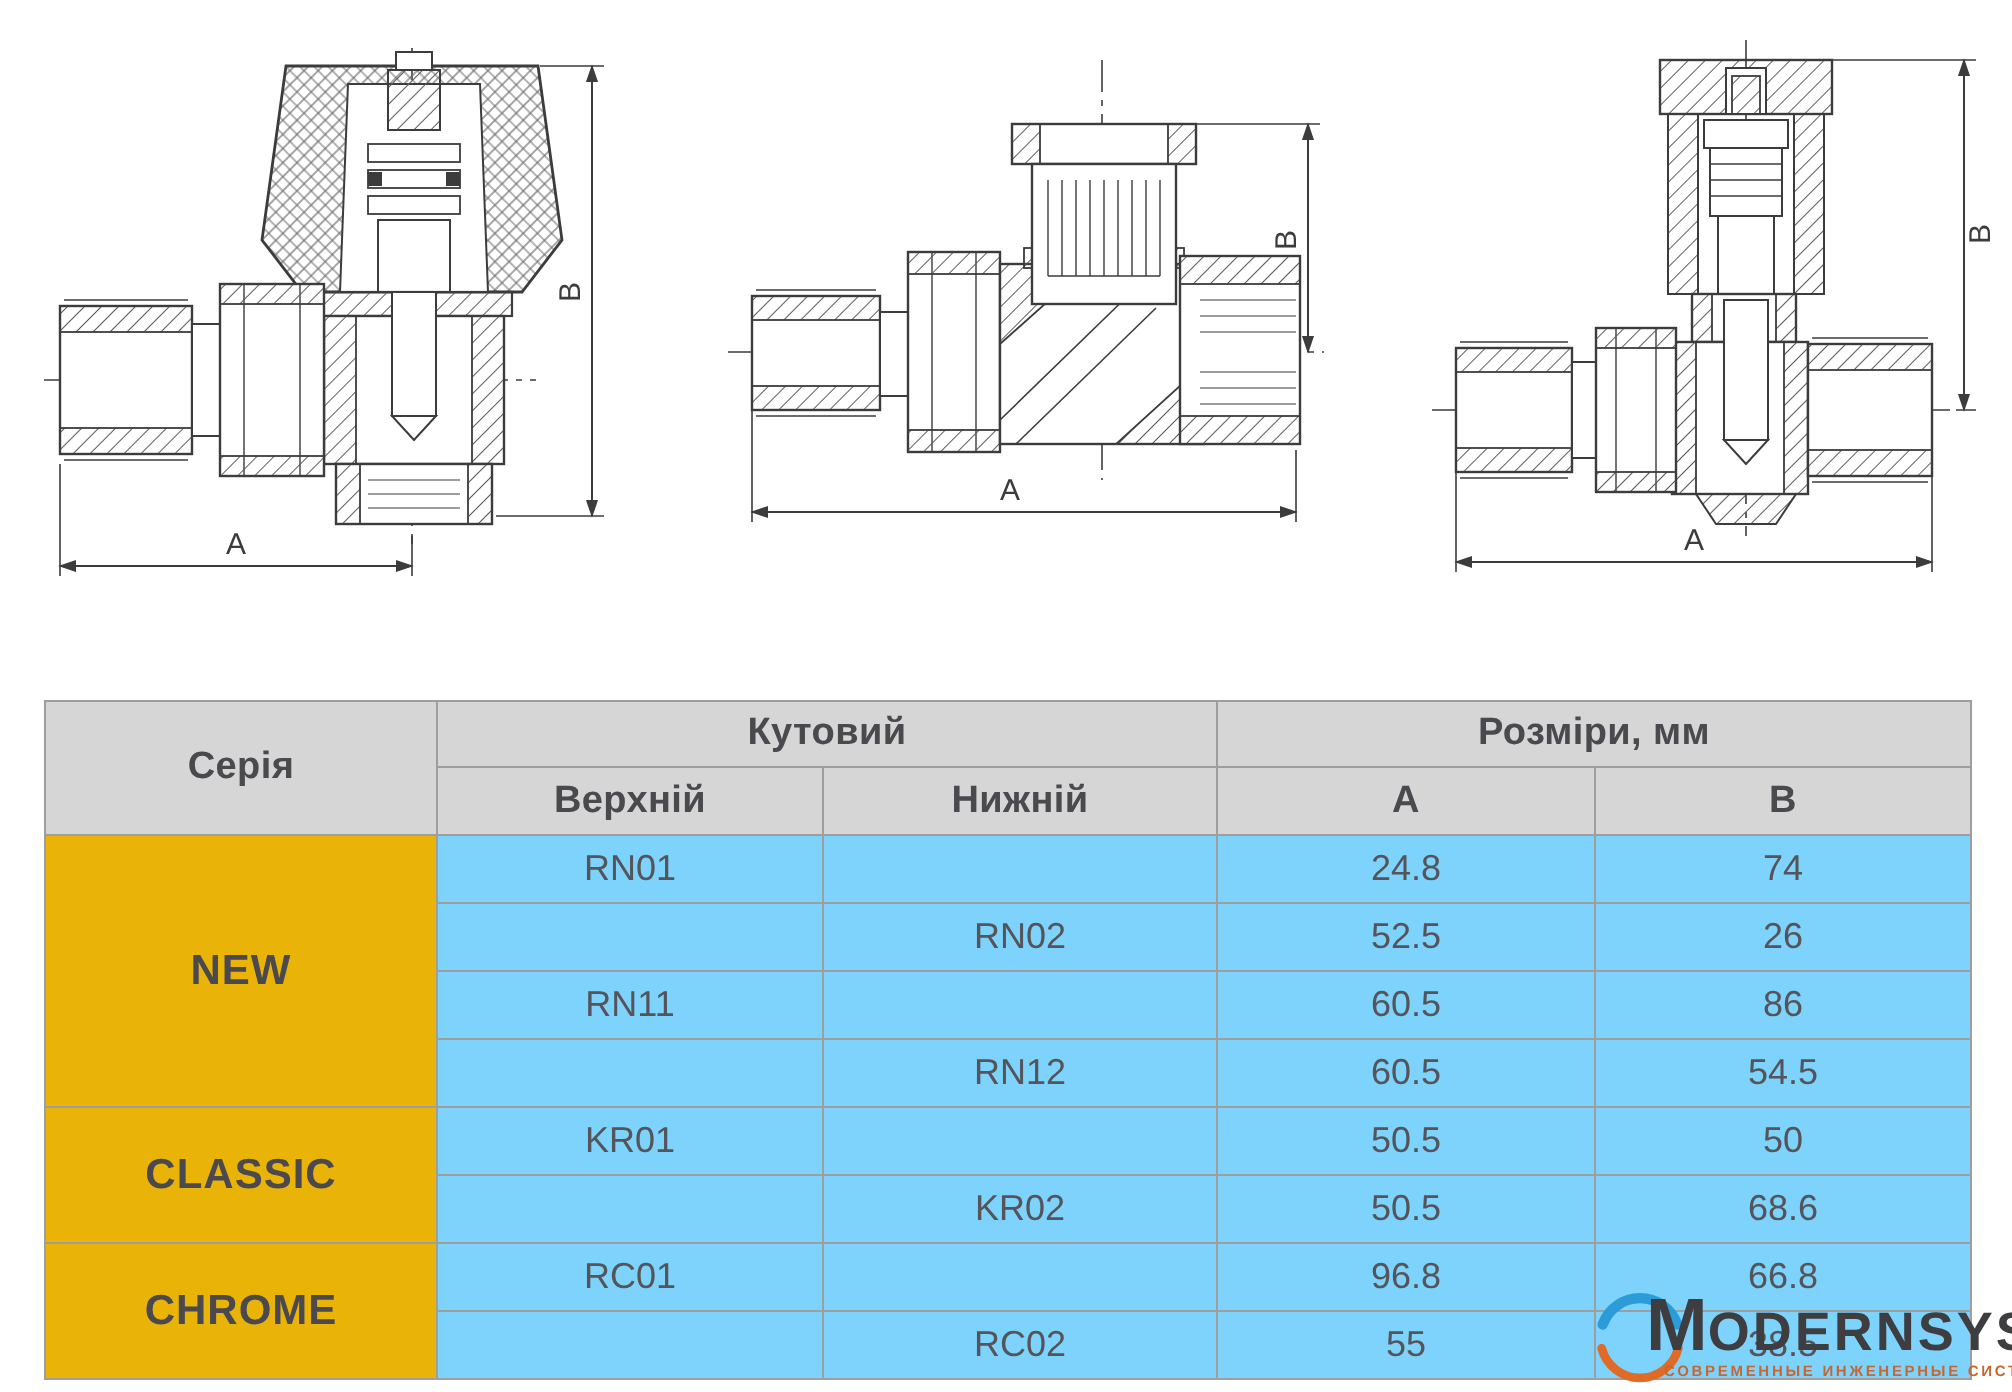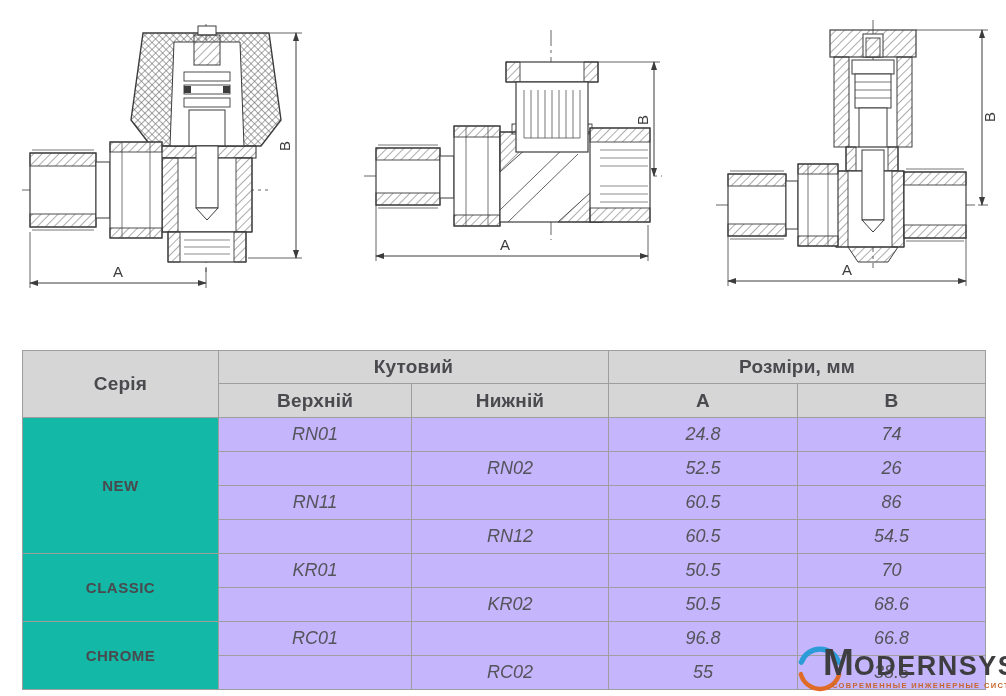--- a/index.html
+++ b/index.html
@@ -12,22 +12,22 @@
   .cl  { stroke-width:0.8; stroke-dasharray:16 4 3 4; }
   .dim { stroke-width:1; fill:none; }
   .ext { stroke-width:0.8; fill:none; }
   .dtxt { font:15px "Liberation Sans", sans-serif; fill:#3c3c3c; stroke:none; }
 
   
   table.dims { position:absolute; left:22px; top:350px; width:963px; border-collapse:collapse; table-layout:fixed; }
   table.dims th, table.dims td { border:1px solid #9e9e9e; text-align:center; vertical-align:middle; }
   table.dims thead th { background:#d6d6d6; color:#49494e; font-size:19px; font-weight:700; letter-spacing:0.2px; }
   tr.hrow1 { height:33px; } tr.hrow2 { height:34px; } tr.drow { height:34px; }
-  th.series { background:#14b8a6; color:#49494e; font-size:15px; font-weight:700; letter-spacing:0.5px; }
-  table.dims td { background:#c4b5fd; color:#54545a; font-size:18px; font-weight:400;font-style:italic; }
+  th.series { background:#eab308; color:#49494e; font-size:21px; font-weight:700; letter-spacing:0.5px; }
+  table.dims td { background:#7dd3fc; color:#54545a; font-size:18px; font-weight:400; }
 
   
   .logo { position:absolute; left:795px; top:642px; width:211px; height:54px; z-index:5; }
   .logo-ring { position:absolute; left:0; top:2px; }
   .logo-text { position:absolute; left:28px; top:0; color:#3e3e41; font-weight:700; white-space:nowrap; }
   .logo-m { font-size:37px; letter-spacing:0; }
   .logo-rest { font-size:27px; letter-spacing:1.5px; }
   .logo-tagline { position:absolute; left:37px; top:39px; font-size:7.5px; font-weight:700;
                   letter-spacing:1.35px; color:#c7662f; white-space:nowrap; }
 </style>
@@ -221,21 +221,21 @@
         <td></td>
         <td>RN12</td>
         <td>60.5</td>
         <td>54.5</td>
       </tr>
       <tr class="drow">
         <th class="series" rowspan="2">CLASSIC</th>
         <td>KR01</td>
         <td></td>
         <td>50.5</td>
-        <td>70</td>
+        <td>50</td>
       </tr>
       <tr class="drow">
         <td></td>
         <td>KR02</td>
         <td>50.5</td>
         <td>68.6</td>
       </tr>
       <tr class="drow">
         <th class="series" rowspan="2">CHROME</th>
         <td>RC01</td>

